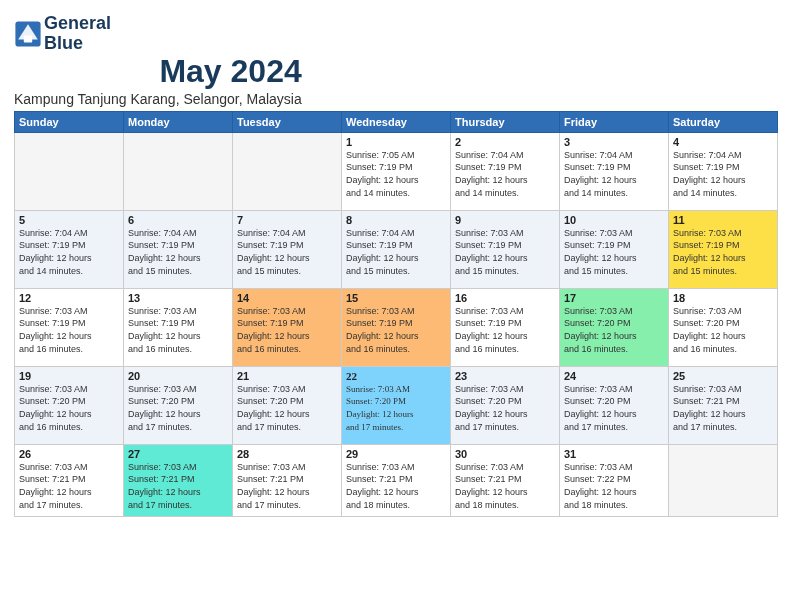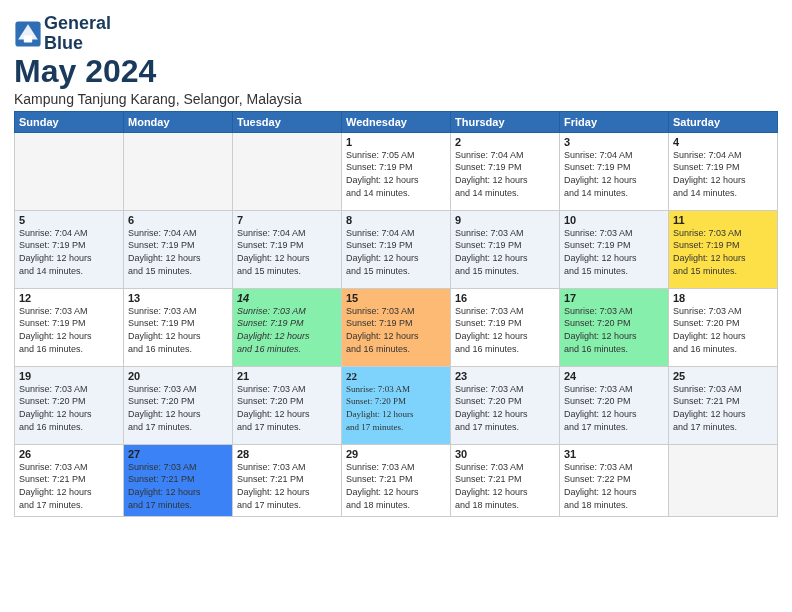--- a/index.html
+++ b/index.html
@@ -32,20 +32,21 @@
       font-weight: bold;
       color: #1a3a5c;
       line-height: 1.1;
     }
     .logo-icon {
       width: 28px;
       height: 28px;
       margin-right: 2px;
     }
     .title-area {
+      text-align: right;
     }
     .month-title {
       font-size: 32px;
       font-weight: bold;
       color: #1a3a5c;
       line-height: 1.1;
     }
     .location-title {
       font-size: 14px;
       color: #333;
@@ -220,21 +221,21 @@
 Daylight: 12 hours
 and 16 minutes.</div>
           </td>
           <td style="background: rgb(255, 255, 255);">
             <span class="day-num">13</span>
             <div class="day-info" style="white-space: pre-line;">Sunrise: 7:03 AM
 Sunset: 7:19 PM
 Daylight: 12 hours
 and 16 minutes.</div>
           </td>
-          <td style="background: #86efac; font-style: italic;">
+          <td style="background: #fdba74;">
             <span class="day-num">14</span>
             <div class="day-info" style="white-space: pre-line;">Sunrise: 7:03 AM
 Sunset: 7:19 PM
 Daylight: 12 hours
 and 16 minutes.</div>
           </td>
           <td style="background: #fdba74;">
             <span class="day-num">15</span>
             <div class="day-info" style="white-space: pre-line;">Sunrise: 7:03 AM
 Sunset: 7:19 PM
@@ -315,21 +316,21 @@
           </td>
         </tr>
         <tr>
           <td style="background: rgb(255, 255, 255);">
             <span class="day-num">26</span>
             <div class="day-info" style="white-space: pre-line;">Sunrise: 7:03 AM
 Sunset: 7:21 PM
 Daylight: 12 hours
 and 17 minutes.</div>
           </td>
-          <td style="background: #3b82f6;">
+          <td style="background: #5eead4;">
             <span class="day-num">27</span>
             <div class="day-info" style="white-space: pre-line;">Sunrise: 7:03 AM
 Sunset: 7:21 PM
 Daylight: 12 hours
 and 17 minutes.</div>
           </td>
           <td style="background: rgb(255, 255, 255);">
             <span class="day-num">28</span>
             <div class="day-info" style="white-space: pre-line;">Sunrise: 7:03 AM
 Sunset: 7:21 PM

